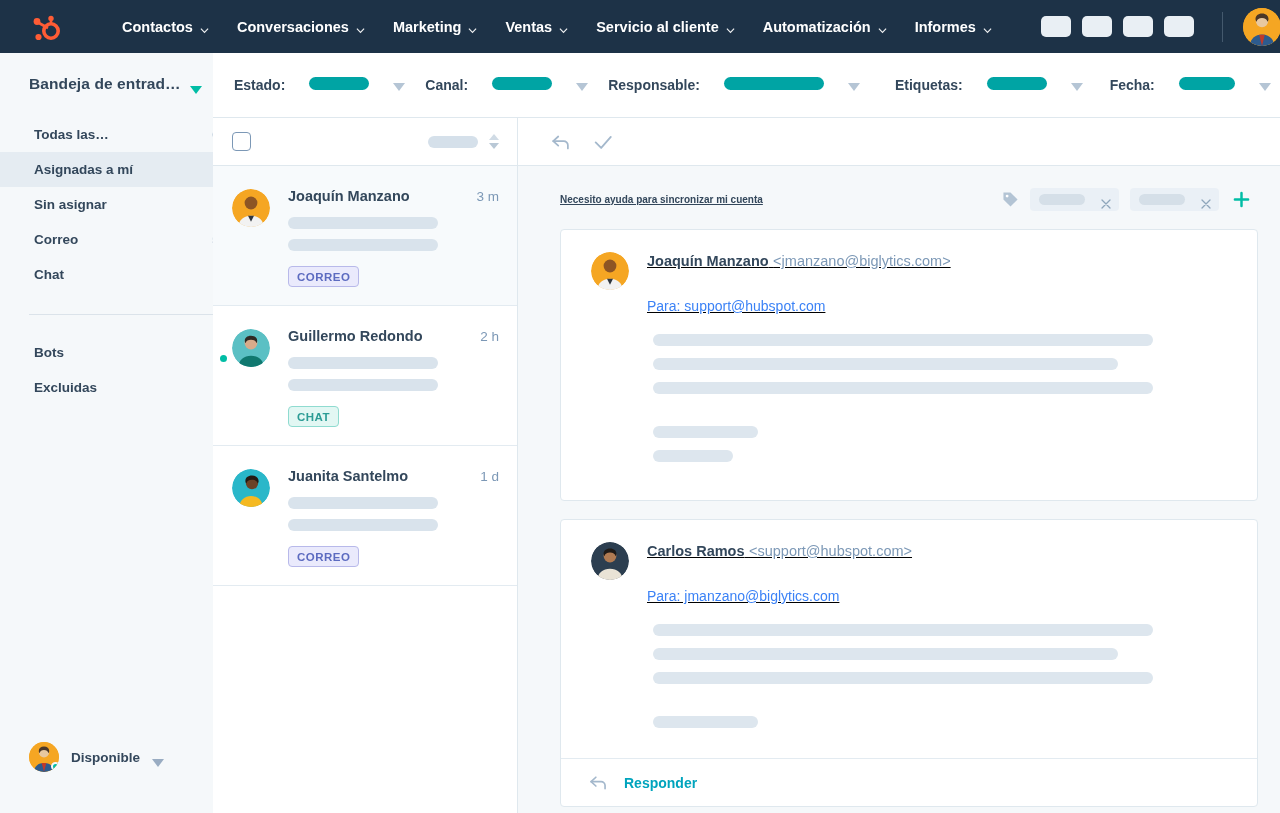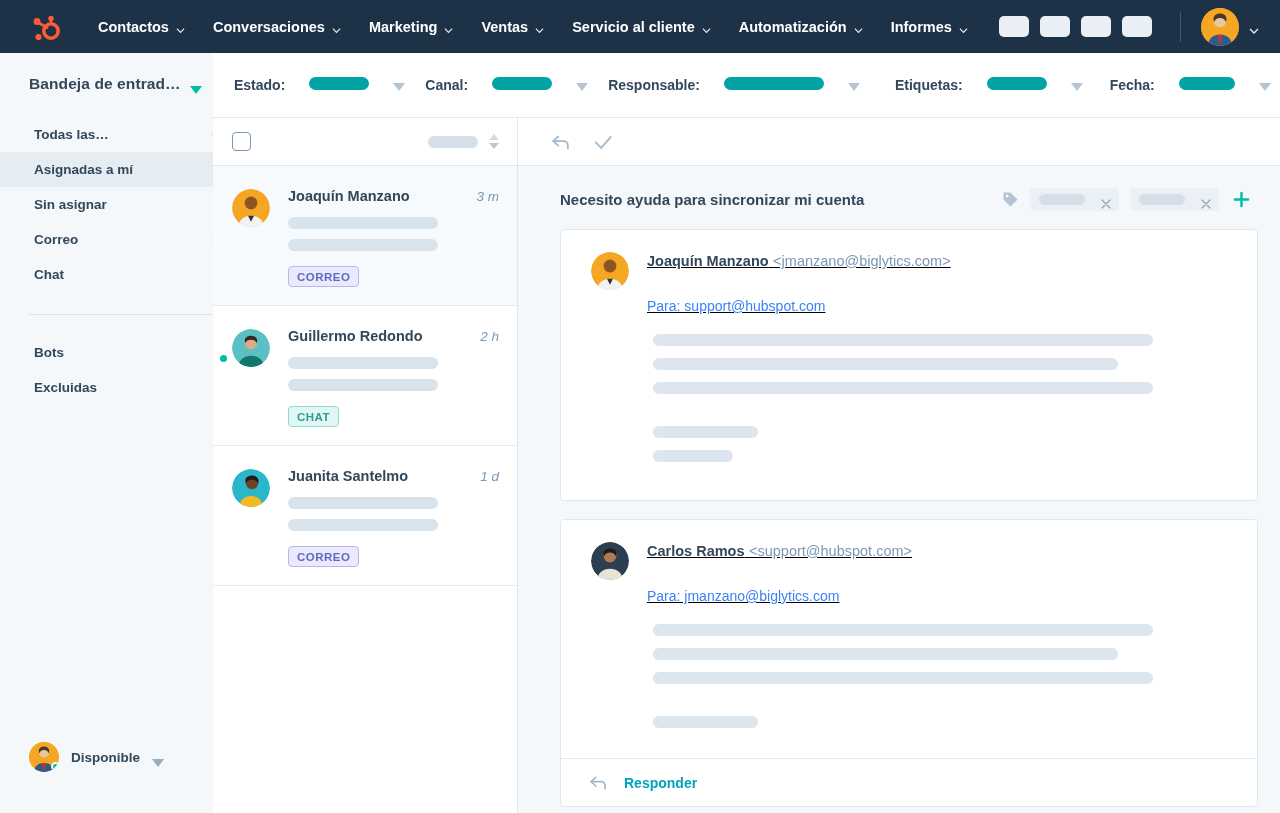--- a/index.html
+++ b/index.html
@@ -9,21 +9,21 @@
     font-family: "Liberation Sans", sans-serif;
     background: #ffffff;
     overflow: hidden;
   }
 
   
   .topnav {
     position: absolute; top: 0; left: 0;
     width: 1280px; height: 53px;
     background: #1d3247;
-    display: flex; align-items: center;
+    display: flex; align-items: center; gap: 24px;
   }
   .logo { width: 34px; height: 34px; margin-left: 28px; flex: none; }
   .nav-items { display: flex; align-items: center; margin-left: 22px; }
   .nav-item {
     display: flex; align-items: center; gap: 7px;
     color: #ffffff; font-size: 14.5px; font-weight: 600;
     padding: 6px 14px; cursor: pointer; white-space: nowrap;
   }
   .nav-caret { width: 9px; height: 9px; display: block; opacity: .92; }
   .nav-right { margin-left: auto; display: flex; align-items: center; padding-right: 22px; }
@@ -133,21 +133,21 @@
     width: 7px; height: 7px; border-radius: 50%; background: #00bda5;
   }
   .conv-top { display: flex; align-items: flex-start; }
   .conv-avatar {
     width: 38px; height: 38px; border-radius: 50%;
     overflow: hidden; flex: none; margin-top: 1px;
   }
   .conv-body { margin-left: 18px; flex: 1; }
   .conv-row1 { display: flex; align-items: baseline; }
   .conv-name { font-size: 14.5px; font-weight: 700; color: #33475b; }
-  .conv-time { margin-left: auto; font-size: 13.5px; color: #7c98b6; font-weight: 500; font-style: italic; }
+  .conv-time { margin-left: auto; font-size: 13.5px; color: #7c98b6; font-weight: 500; }
   .conv-line { height: 12px; border-radius: 6px; background: #d9e3ec; }
   .conv-line.l1 { width: 150px; margin-top: 13px; }
   .conv-line.l2 { width: 150px; margin-top: 10px; }
   .badge {
     display: inline-block; margin-top: 15px;
     font-size: 11.5px; font-weight: 600; letter-spacing: .5px;
     padding: 4px 8px 3px 8px; border-radius: 4px;
   }
   .badge.correo { color: #5c6bc0; background: #eaeafc; border: 1px solid #b8b9ea; }
   .badge.chat { color: #2c9c95; background: #e2f7f3; border: 1px solid #8fdbd0; }
@@ -162,21 +162,21 @@
     height: 48px; background: #ffffff;
     border-bottom: 1px solid #dfe8ee;
     display: flex; align-items: center; gap: 20px;
     padding-left: 32px;
   }
   .tb-icon { width: 22px; height: 22px; display: block; cursor: pointer; }
   .thread-header {
     display: flex; align-items: center;
     padding: 22px 30px 0 42px;
   }
-  .thread-subject { font-size: 15px; font-weight: 700; color: #33475b; }
+  .thread-subject { font-size: 10px; font-weight: 700; color: #33475b; text-decoration: underline; }
   .tags { margin-left: auto; display: flex; align-items: center; gap: 11px; }
   .tag-icon { width: 17px; height: 17px; display: block; }
   .chip {
     display: flex; align-items: center; gap: 16px;
     height: 23px; padding: 0 8px 0 9px;
     border-radius: 4px; background: #eaf0f6; cursor: pointer;
   }
   .chip-pill { width: 46px; height: 11px; border-radius: 6px; background: #d5dfe8; }
   .chip-x { width: 10px; height: 10px; display: block; }
   .plus-btn { width: 17px; height: 17px; display: block; cursor: pointer; margin-left: 3px; }

